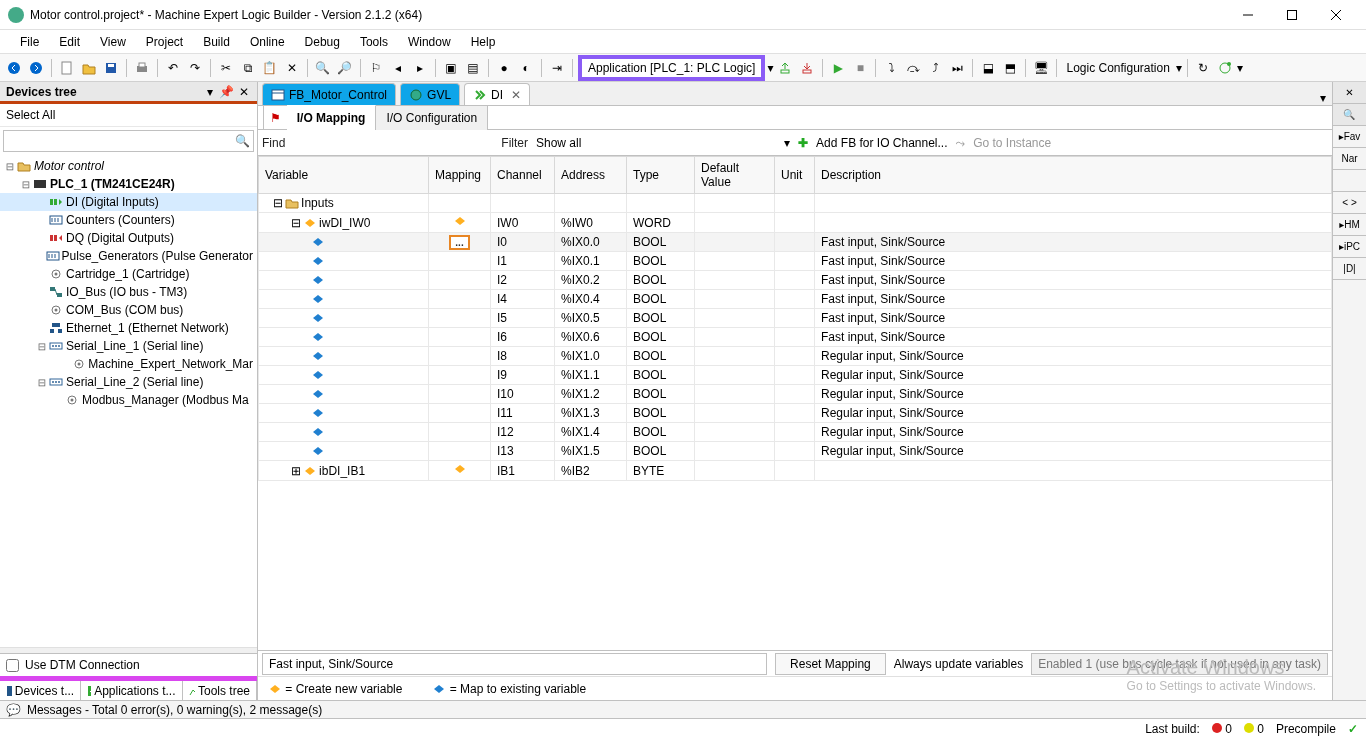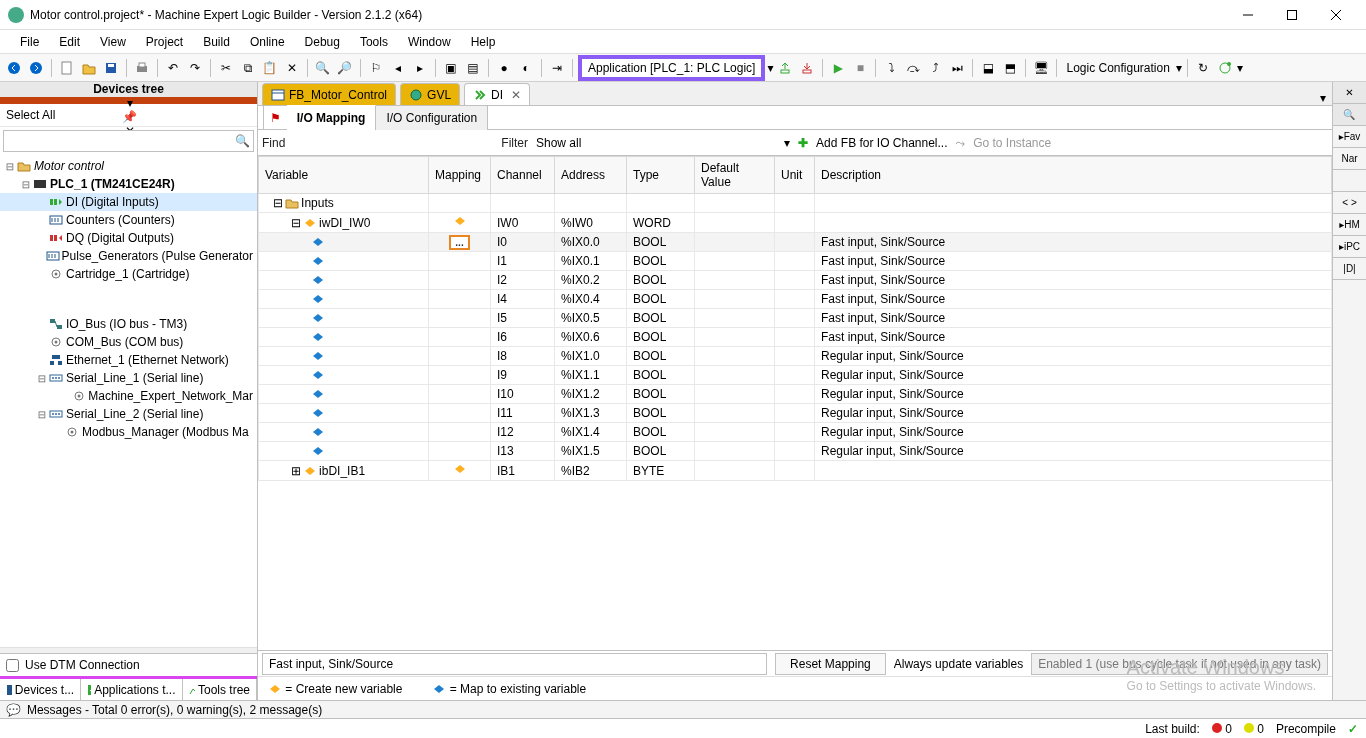--- a/index.html
+++ b/index.html
@@ -10,42 +10,42 @@
 .winbtn { width: 44px; height: 28px; display: flex; align-items: center; justify-content: center; background: #fff; }
 .winbtn svg { width: 10px; height: 10px; }
 .menubar { height: 24px; display: flex; align-items: center; padding: 0 10px; gap: 0; border-bottom: 1px solid #e0e0e0; }
 .menubar span { padding: 4px 10px; cursor: default; }
 .toolbar { height: 28px; display: flex; align-items: center; padding: 0 4px; border-bottom: 1px solid #d0d0d0; background: #f8f8f8; gap: 2px; }
 .tbtn { width: 20px; height: 20px; display: flex; align-items: center; justify-content: center; }
 .tsep { width: 1px; height: 18px; background: #c0c0c0; margin: 0 3px; }
 .toolbar .logic-box { padding: 2px 6px; border: 4px solid #8b5cf6; background: #fff; }
 .main { display: flex; height: calc(100% - 30px - 24px - 28px - 20px - 18px); }
 .left-panel { width: 258px; border-right: 1px solid #c0c0c0; display: flex; flex-direction: column; background: #fff; }
-.panel-header { height: 22px; background: #e8e8e8; border-bottom: 7px solid #c2410c; display: flex; align-items: center; padding: 0 6px; flex-direction: column; }
+.panel-header { height: 22px; background: #e8e8e8; border-bottom: 3px solid #c2410c; display: flex; align-items: center; padding: 0 6px; }
 .panel-header .ptitle { flex: 1; font-weight: bold; }
 .panel-header .ch-icon { width: 14px; height: 14px; margin-left: 3px; display: flex; align-items: center; justify-content: center; }
 .selectall { padding: 4px 6px; border-bottom: 1px solid #e8e8e8; }
 .searchbox { display: flex; border: 1px solid #c0c0c0; margin: 3px; height: 22px; }
 .searchbox input { flex: 1; border: none; outline: none; padding: 0 4px; }
 .searchbox .mag { width: 20px; display: flex; align-items: center; justify-content: center; color: #0077cc; }
 .tree { flex: 1; overflow: auto; padding: 2px 0; }
 .tree-row { display: flex; align-items: center; height: 18px; white-space: nowrap; padding-right: 4px; }
 .tree-row .exp { width: 12px; text-align: center; font-size: 10px; color: #666; }
 .tree-row .ticon { width: 16px; height: 14px; margin-right: 2px; display: inline-flex; align-items: center; justify-content: center; }
 .tree-row.sel { background: #d6ebff; }
 .tree-row.bold .lbl { font-weight: bold; }
 .left-bottom { border-top: 1px solid #c0c0c0; }
 .dtm-row { padding: 4px 6px; display: flex; align-items: center; gap: 6px; }
 .dtm-row input { width: 13px; height: 13px; }
-.left-tabs { display: flex; border-top: 3px solid #d946ef; height: 24px; }
+.left-tabs { display: flex; border-top: 5px solid #d946ef; height: 24px; }
 .left-tabs .ltab { padding: 4px 6px; display: flex; align-items: center; gap: 3px; border-right: 1px solid #c0c0c0; font-size: 11px; white-space: nowrap; overflow: hidden; }
 .left-tabs .ltab.active { background: #fff; }
 .center { flex: 1; display: flex; flex-direction: column; min-width: 0; }
 .doc-tabs { height: 24px; display: flex; align-items: flex-end; background: #f0f0f0; padding-left: 4px; border-bottom: 1px solid #c0c0c0; gap: 4px; }
-.doc-tab { height: 22px; padding: 0 8px; display: flex; align-items: center; gap: 4px; background: #eab308; border: 1px solid #c0c0c0; border-bottom: none; border-radius: 4px 4px 0 0; }
+.doc-tab { height: 22px; padding: 0 8px; display: flex; align-items: center; gap: 4px; background: #0ea5e9; border: 1px solid #c0c0c0; border-bottom: none; border-radius: 4px 4px 0 0; }
 .doc-tab.active { background: #fff; }
 .doc-tab .close-x { color: #666; margin-left: 4px; }
 .doc-tab-spacer { flex: 1; }
 .sub-tabs { height: 24px; display: flex; align-items: center; border-bottom: 1px solid #c0c0c0; }
 .sub-tab { padding: 5px 10px; border-right: 1px solid #c0c0c0; }
 .sub-tab.active { background: #fff; font-weight: bold; border-top: 1px solid #fff; margin-top: -1px; }
 .sub-tab:not(.active) { background: #f0f0f0; }
 .findbar { height: 26px; display: flex; align-items: center; border-bottom: 1px solid #c0c0c0; padding: 0 4px; gap: 8px; }
 .findbar .lbl { color: #222; }
 .findbar .field { flex: 0 0 200px; height: 18px; }
@@ -313,21 +313,21 @@
         <div class="tree-row" style="padding-left: 36px;">
           <span class="exp"></span>
           <span class="ticon">
             <svg width="14" height="12">
               <circle cx="7" cy="6" r="4" fill="none" stroke="#777"></circle>
               <circle cx="7" cy="6" r="1.5" fill="#777"></circle>
             </svg>
           </span>
           <span class="lbl">Cartridge_1 (Cartridge)</span>
         </div>
-        <div class="tree-row" style="padding-left: 36px; margin-top: 32px;">
+        <div class="tree-row" style="padding-left: 36px;">
           <span class="exp"></span>
           <span class="ticon">
             <svg width="14" height="12">
               <rect x="1" y="1" width="5" height="4" class="i-net2"></rect>
               <rect x="8" y="7" width="5" height="4" class="i-net2"></rect>
               <line x1="6" y1="3" x2="8" y2="9" stroke="#377"></line>
             </svg>
           </span>
           <span class="lbl">IO_Bus (IO bus - TM3)</span>
         </div>

